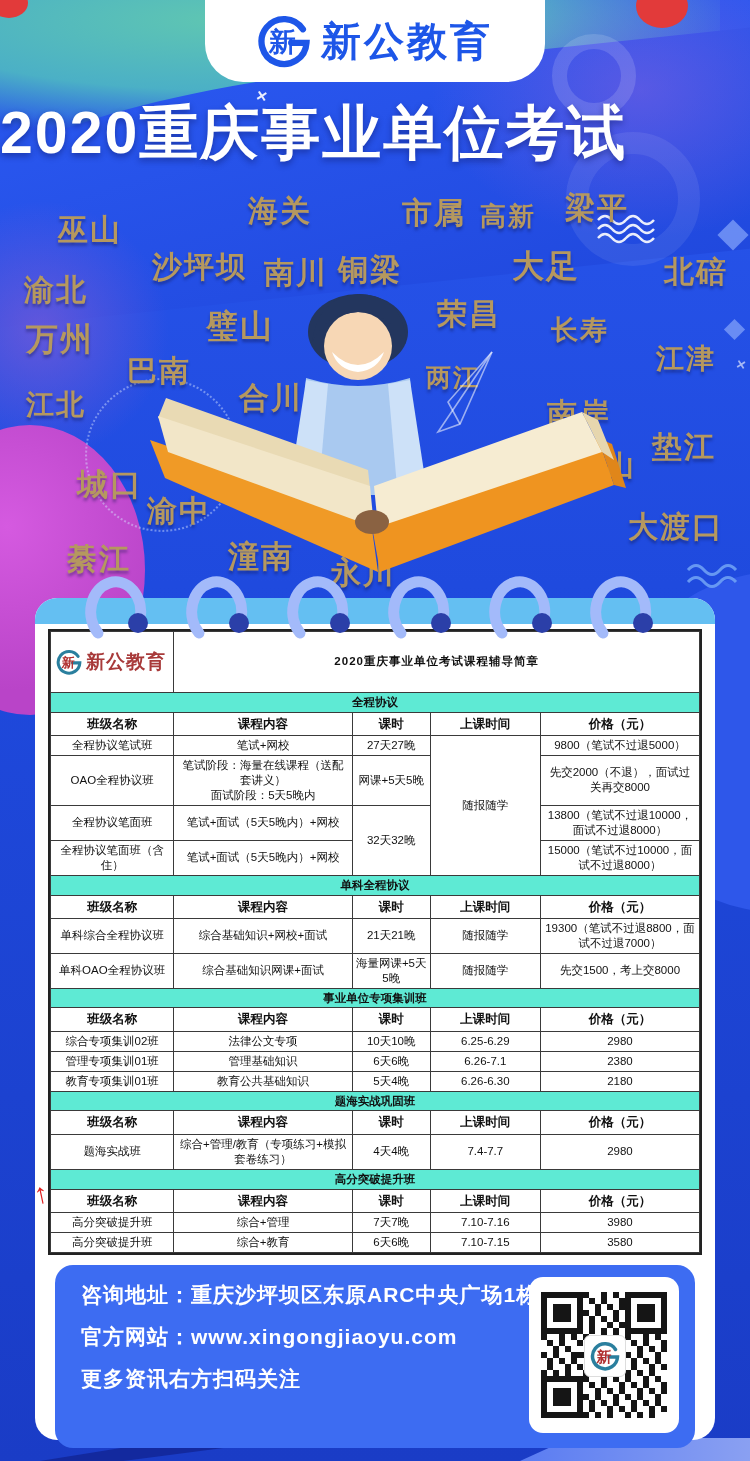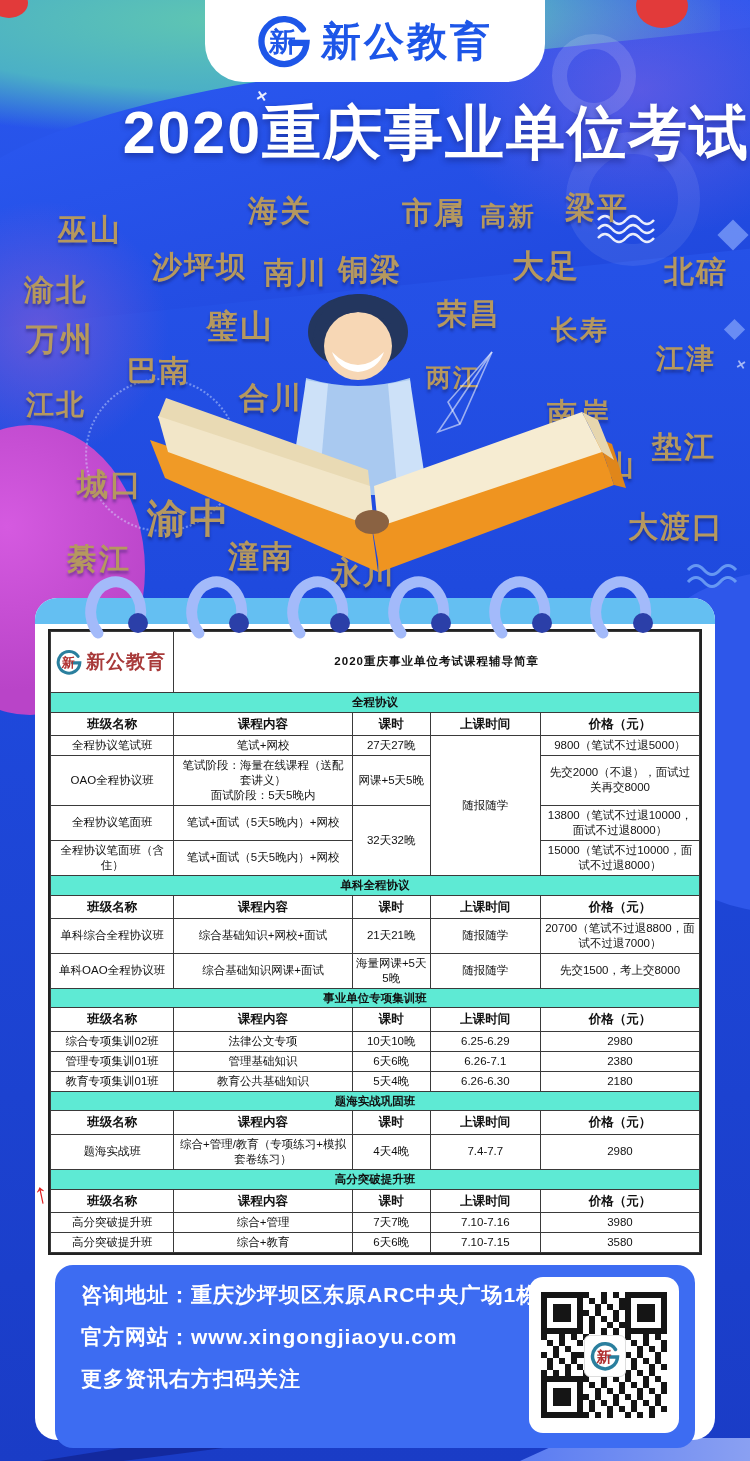--- a/index.html
+++ b/index.html
@@ -24,21 +24,21 @@
   .ring{position:absolute;border-radius:50%;border-style:solid;border-color:rgba(255,255,255,.14);}
   .diamond{position:absolute;background:#7b9bf8;transform:rotate(45deg);opacity:.8;}
   .x-mark{position:absolute;color:#fff;font-weight:700;opacity:.9;transform:rotate(12deg);}
   .dotted-ring{position:absolute;left:85px;top:378px;width:150px;height:150px;border-radius:50%;
       border:2px dotted rgba(215,228,255,.45);}
   .waves{position:absolute;}
   
   .top-badge{position:absolute;left:205px;top:0;width:340px;height:82px;background:#fff;
       border-radius:0 0 38px 38px;display:flex;align-items:center;justify-content:center;gap:10px;z-index:5;}
   .wordmark{font-size:40px;font-weight:900;color:#1d56e8;letter-spacing:3px;}
-  .hero-title{position:absolute;left:0;top:94px;width:100%;text-align:right;color:#fff;
+  .hero-title{position:absolute;left:0;top:94px;width:100%;text-align:left;color:#fff;
       font-size:59px;font-weight:900;letter-spacing:2px;z-index:4;
       text-shadow:0 3px 6px rgba(10,20,90,.45);}
   
   .districts{position:absolute;left:0;top:0;width:735px;height:600px;z-index:2;}
   .district{position:absolute;font-weight:700;color:#b5985f;letter-spacing:2px;
       text-shadow:0 3px 3px rgba(15,20,70,.4);white-space:nowrap;}
   .illustration{position:absolute;left:120px;top:280px;z-index:3;}
   
   .card{position:absolute;left:35px;top:598px;width:680px;height:842px;background:#fff;
       border-radius:22px;z-index:6;display:flex;flex-direction:column;}
@@ -134,21 +134,21 @@
       <span class="district" style="left: 551px; top: 312px; font-size: 27px;">长寿</span>
       <span class="district" style="left: 127px; top: 351px; font-size: 30px;">巴南</span>
       <span class="district" style="left: 26px; top: 386px; font-size: 28px;">江北</span>
       <span class="district" style="left: 239px; top: 378px; font-size: 30px;">合川</span>
       <span class="district" style="left: 426px; top: 361px; font-size: 25px;">两江</span>
       <span class="district" style="left: 656px; top: 340px; font-size: 28px;">江津</span>
       <span class="district" style="left: 547px; top: 394px; font-size: 30px;">南岸</span>
       <span class="district" style="left: 652px; top: 427px; font-size: 30px;">垫江</span>
       <span class="district" style="left: 77px; top: 464px; font-size: 31px;">城口</span>
       <span class="district" style="left: 576px; top: 447px; font-size: 28px;">秀山</span>
-      <span class="district" style="left: 147px; top: 491px; font-size: 40px;">渝中</span>
+      <span class="district" style="left: 147px; top: 491px; font-size: 30px;">渝中</span>
       <span class="district" style="left: 628px; top: 507px; font-size: 30px;">大渡口</span>
       <span class="district" style="left: 67px; top: 539px; font-size: 30px;">綦江</span>
       <span class="district" style="left: 228px; top: 536px; font-size: 31px;">潼南</span>
       <span class="district" style="left: 330px; top: 552px; font-size: 31px;">永川</span>
     </div>
 
   <svg class="illustration" width="520" height="310" viewBox="0 0 520 310">
     <ellipse cx="238" cy="52" rx="50" ry="38" fill="#23365e"></ellipse>
     <circle cx="238" cy="66" r="34" fill="#f7d7b5"></circle>
     <path d="M192 62 Q198 16 240 14 Q284 16 286 64 Q268 32 238 32 Q206 34 192 62 Z" fill="#23365e"></path>
@@ -267,21 +267,21 @@
               <td>课程内容</td>
               <td>课时</td>
               <td>上课时间</td>
               <td>价格（元）</td>
             </tr>
             <tr>
               <td>单科综合全程协议班</td>
               <td>综合基础知识+网校+面试</td>
               <td>21天21晚</td>
               <td>随报随学</td>
-              <td>20700（笔试不过退8800，面试不过退7000）</td>
+              <td>19300（笔试不过退8800，面试不过退7000）</td>
             </tr>
             <tr>
               <td>单科OAO全程协议班</td>
               <td>综合基础知识网课+面试</td>
               <td>海量网课+5天5晚</td>
               <td>随报随学</td>
               <td>先交1500，考上交8000</td>
             </tr>
             <tr>
               <td colspan="5" class="band">事业单位专项集训班</td>

